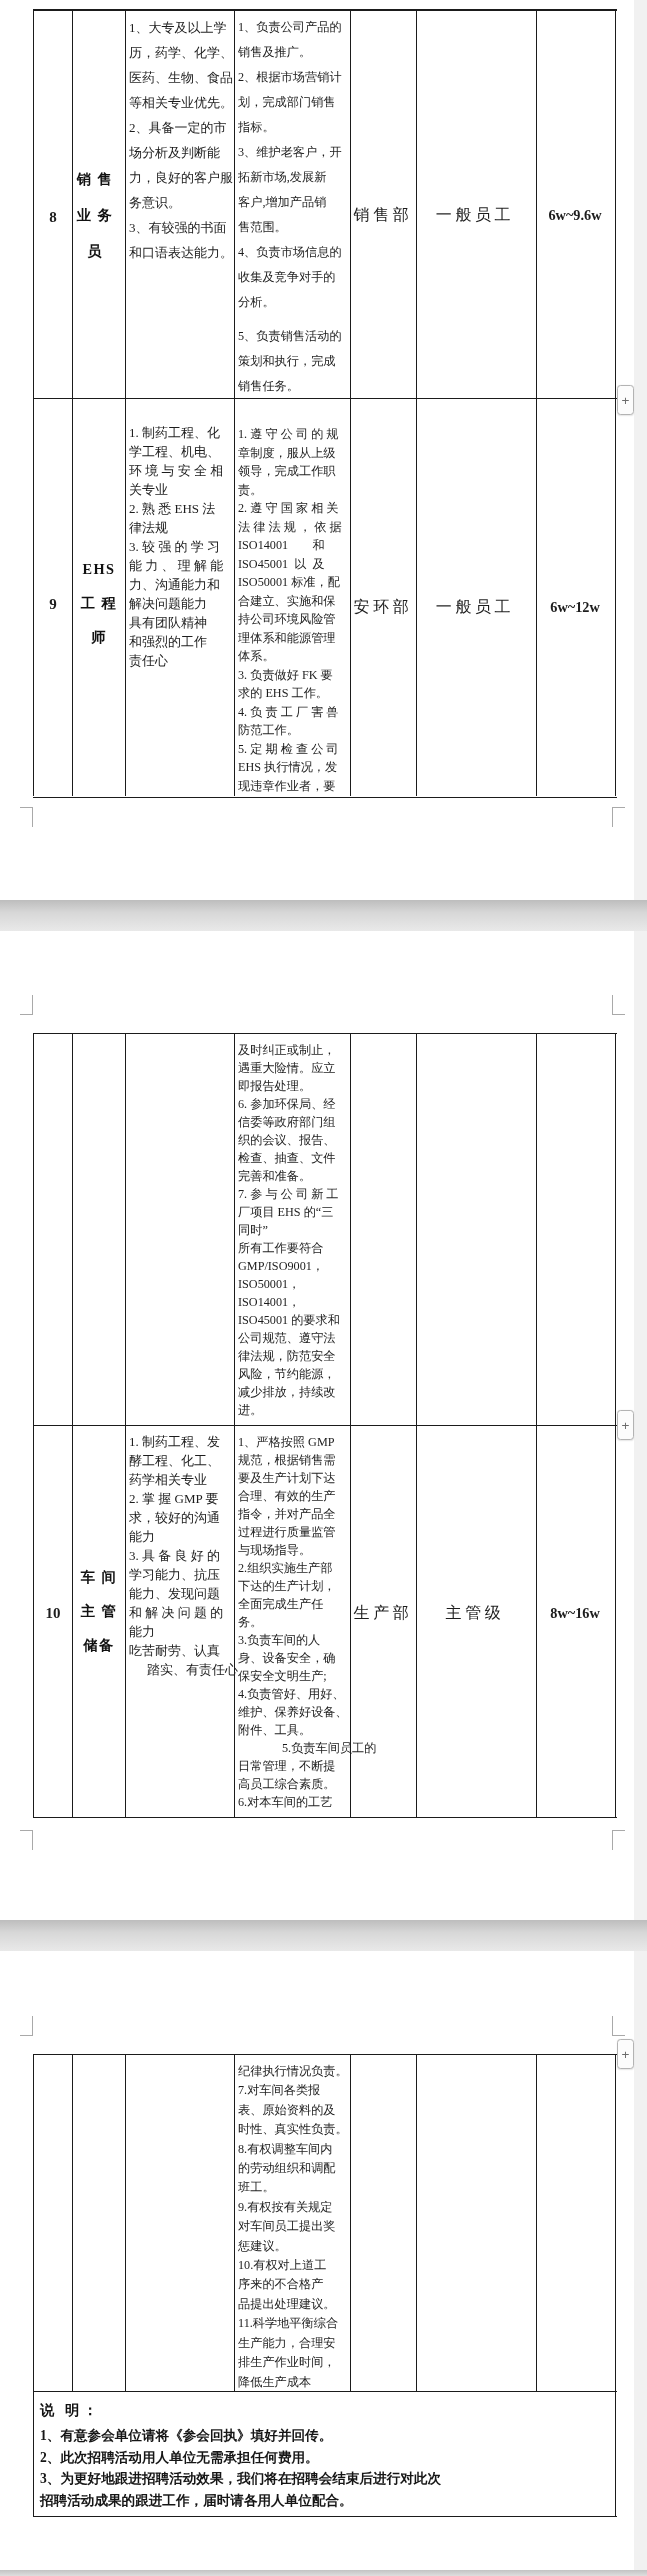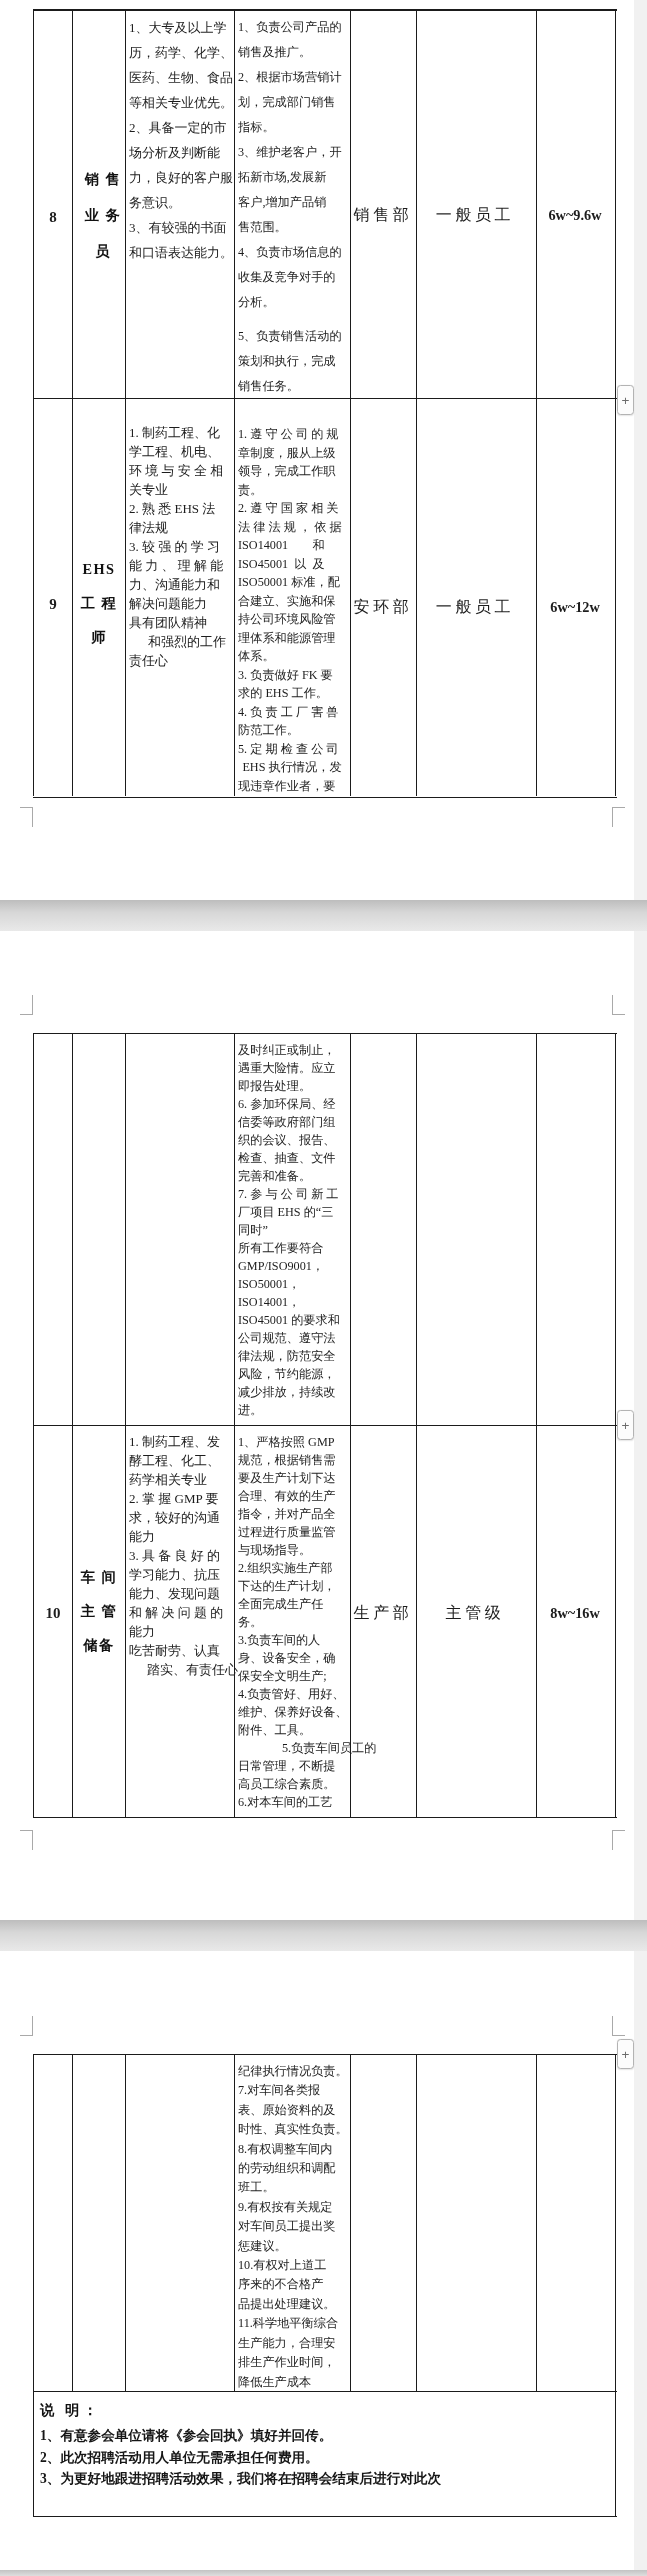--- a/index.html
+++ b/index.html
@@ -76,21 +76,21 @@
     <div class="vline" style="left: 536px; top: 2054px; height: 337px; z-index: 3;"></div>
     <div class="vline" style="left: 615px; top: 2054px; height: 337px; z-index: 3;"></div>
     <div class="hline" style="left: 33px; top: 2054px; width: 584px; z-index: 3;"></div>
     <div class="hline" style="left: 33px; top: 2391px; width: 584px; z-index: 3;"></div>
     <div class="mark tl" style="left: 20px; top: 2016px; z-index: 3;"></div>
     <div class="mark tr" style="left: 612px; top: 2016px; z-index: 3;"></div>
     <div class="vline" style="left: 33px; top: 2391px; height: 126px; z-index: 3;"></div>
     <div class="vline" style="left: 615px; top: 2391px; height: 126px; z-index: 3;"></div>
     <div class="hline" style="left: 33px; top: 2516px; width: 584px; z-index: 3;"></div>
     <div class="cellmid num" style="left: -26px; top: 204px; width: 158px; height: 26px; line-height: 26px; z-index: 4;">8</div>
-    <div class="jtitle" style="left: 60px; top: 161px; width: 86px; z-index: 4;">
+    <div class="jtitle" style="left: 52px; top: 161px; width: 86px; z-index: 4;">
       <div style="line-height: 36px;">销 售</div>
       <div style="line-height: 36px;">业 务</div>
       <div style="line-height: 36px;">员</div>
     </div>
     <div style="position: absolute; left: 129px; top: 15px; z-index: 4;">
       <div class="line req" style="position: static; line-height: 25px;">1、大专及以上学</div>
       <div class="line req" style="position: static; line-height: 25px;">历，药学、化学、</div>
       <div class="line req" style="position: static; line-height: 25px;">医药、生物、食品</div>
       <div class="line req" style="position: static; line-height: 25px;">等相关专业优先。</div>
       <div class="line req" style="position: static; line-height: 25px;">2、具备一定的市</div>
@@ -131,21 +131,21 @@
       <div class="line req" style="position: static; line-height: 19px;">学工程、机电、</div>
       <div class="line req" style="position: static; line-height: 19px;">环 境 与 安 全 相</div>
       <div class="line req" style="position: static; line-height: 19px;">关专业</div>
       <div class="line req" style="position: static; line-height: 19px;">2. 熟 悉 EHS 法</div>
       <div class="line req" style="position: static; line-height: 19px;">律法规</div>
       <div class="line req" style="position: static; line-height: 19px;">3. 较 强 的 学 习</div>
       <div class="line req" style="position: static; line-height: 19px;">能 力 、 理 解 能</div>
       <div class="line req" style="position: static; line-height: 19px;">力、沟通能力和</div>
       <div class="line req" style="position: static; line-height: 19px;">解决问题能力</div>
       <div class="line req" style="position: static; line-height: 19px;">具有团队精神</div>
-      <div class="line req" style="position: static; line-height: 19px; margin-left: 19px;">和强烈的工作</div>
+      <div class="line req" style="position: static; line-height: 19px;">和强烈的工作</div>
       <div class="line req" style="position: static; line-height: 19px;">责任心</div>
     </div>
     <div style="position: absolute; left: 238px; top: 425px; z-index: 4;">
       <div class="line duty" style="position: static; line-height: 18.5px;">1. 遵 守 公 司 的 规</div>
       <div class="line duty" style="position: static; line-height: 18.5px;">章制度，服从上级</div>
       <div class="line duty" style="position: static; line-height: 18.5px;">领导，完成工作职</div>
       <div class="line duty" style="position: static; line-height: 18.5px;">责。</div>
       <div class="line duty" style="position: static; line-height: 18.5px;">2. 遵 守 国 家 相 关</div>
       <div class="line duty" style="position: static; line-height: 18.5px;">法 律 法 规 ， 依 据</div>
       <div class="line duty" style="position: static; line-height: 18.5px;">ISO14001        和</div>
@@ -153,21 +153,21 @@
       <div class="line duty" style="position: static; line-height: 18.5px;">ISO50001 标准，配</div>
       <div class="line duty" style="position: static; line-height: 18.5px;">合建立、实施和保</div>
       <div class="line duty" style="position: static; line-height: 18.5px;">持公司环境风险管</div>
       <div class="line duty" style="position: static; line-height: 18.5px;">理体系和能源管理</div>
       <div class="line duty" style="position: static; line-height: 18.5px;">体系。</div>
       <div class="line duty" style="position: static; line-height: 18.5px;">3. 负责做好 FK 要</div>
       <div class="line duty" style="position: static; line-height: 18.5px;">求的 EHS 工作。</div>
       <div class="line duty" style="position: static; line-height: 18.5px;">4. 负 责 工 厂 害 兽</div>
       <div class="line duty" style="position: static; line-height: 18.5px;">防范工作。</div>
       <div class="line duty" style="position: static; line-height: 18.5px;">5. 定 期 检 查 公 司</div>
-      <div class="line duty" style="position: static; line-height: 18.5px; text-align: right;">EHS 执行情况，发</div>
+      <div class="line duty" style="position: static; line-height: 18.5px;">EHS 执行情况，发</div>
       <div class="line duty" style="position: static; line-height: 18.5px;">现违章作业者，要</div>
     </div>
     <div class="cellmid dept" style="left: 304px; top: 594px; width: 158px; height: 26px; line-height: 26px; z-index: 4;">安环部</div>
     <div class="cellmid dept" style="left: 396px; top: 594px; width: 158px; height: 26px; line-height: 26px; z-index: 4;">一般员工</div>
     <div class="cellmid salary" style="left: 496px; top: 594px; width: 158px; height: 26px; line-height: 26px; z-index: 4;">6w~12w</div>
     <div style="position: absolute; left: 238px; top: 1041px; z-index: 4;">
       <div class="line duty" style="position: static; line-height: 18px;">及时纠正或制止，</div>
       <div class="line duty" style="position: static; line-height: 18px;">遇重大险情。应立</div>
       <div class="line duty" style="position: static; line-height: 18px;">即报告处理。</div>
       <div class="line duty" style="position: static; line-height: 18px;">6. 参加环保局、经</div>
@@ -253,18 +253,19 @@
       <div class="line duty" style="position: static; line-height: 19.4px;">11.科学地平衡综合</div>
       <div class="line duty" style="position: static; line-height: 19.4px;">生产能力，合理安</div>
       <div class="line duty" style="position: static; line-height: 19.4px;">排生产作业时间，</div>
       <div class="line duty" style="position: static; line-height: 19.4px;">降低生产成本</div>
     </div>
     <div class="notes-h" style="position: absolute; left: 40px; top: 2399px; line-height: 23px; z-index: 4; white-space: pre;">说 明：</div>
     <div style="position: absolute; left: 40px; top: 2425px; z-index: 4;">
       <div class="line notes-l" style="position: static; line-height: 21.5px;">1、有意参会单位请将《参会回执》填好并回传。</div>
       <div class="line notes-l" style="position: static; line-height: 21.5px;">2、此次招聘活动用人单位无需承担任何费用。</div>
       <div class="line notes-l" style="position: static; line-height: 21.5px;">3、为更好地跟进招聘活动效果，我们将在招聘会结束后进行对此次</div>
+      <div class="line notes-l" style="position: static; line-height: 21.5px;">招聘活动成果的跟进工作，届时请各用人单位配合。</div>
     </div>
     <div class="addbtn" style="top: 385px;">+</div>
     <div class="addbtn" style="top: 1410px;">+</div>
     <div class="addbtn" style="top: 2039px;">+</div>
   </div>
 
 
 </body></html>

